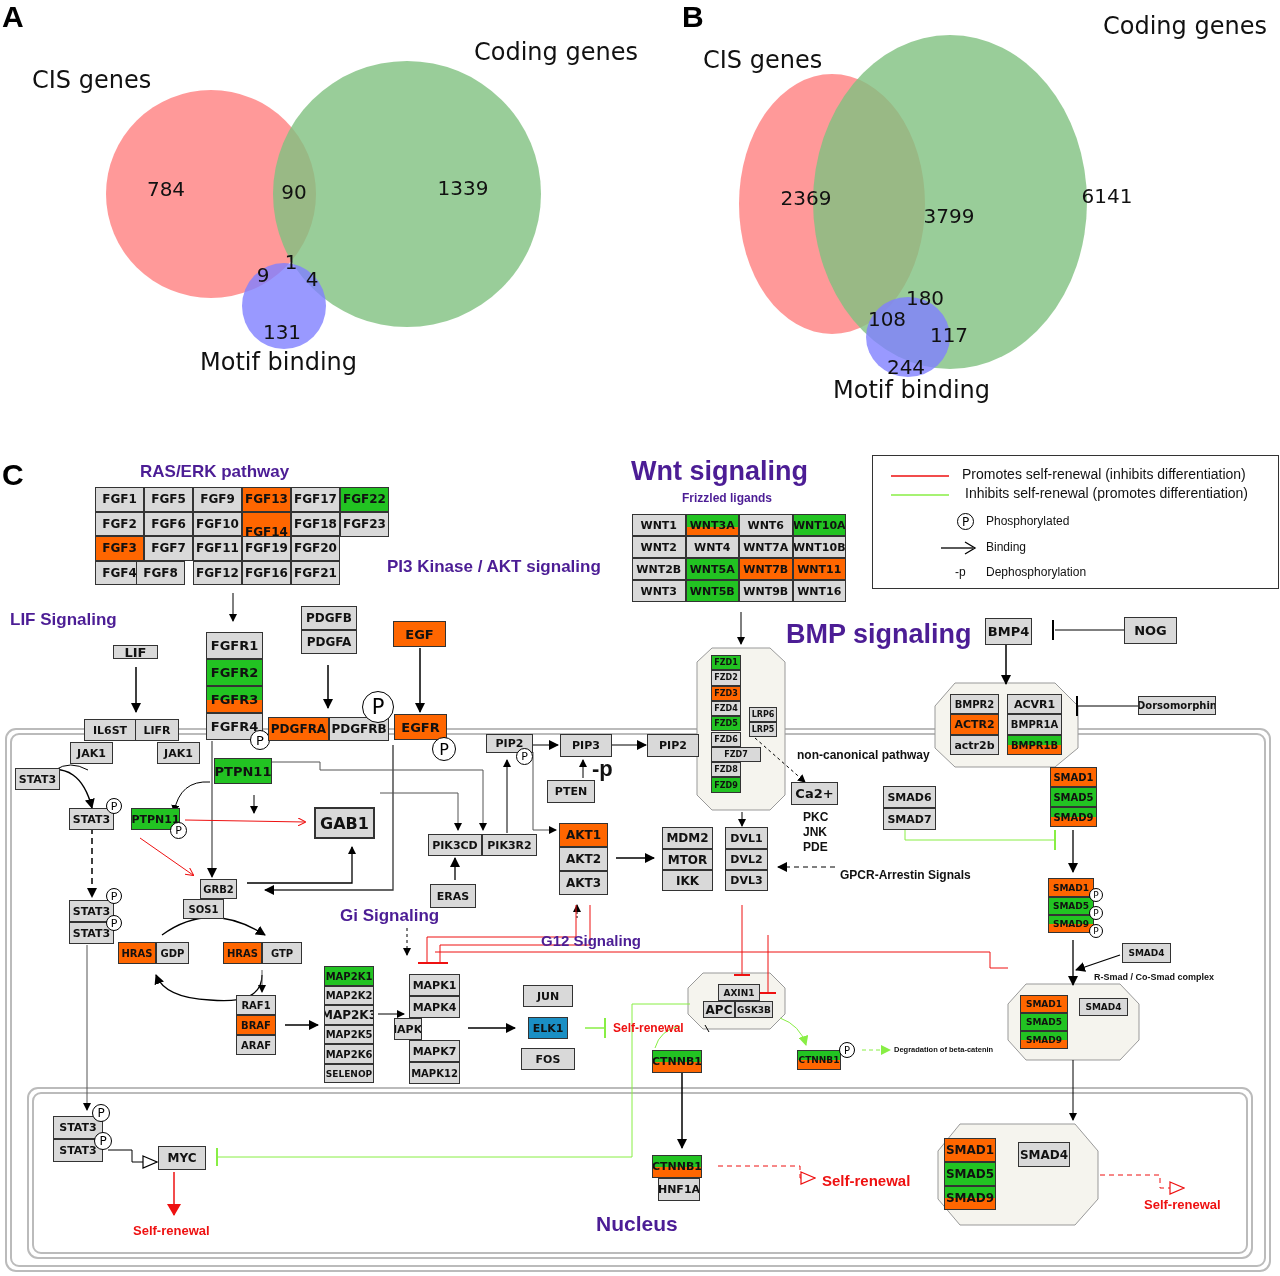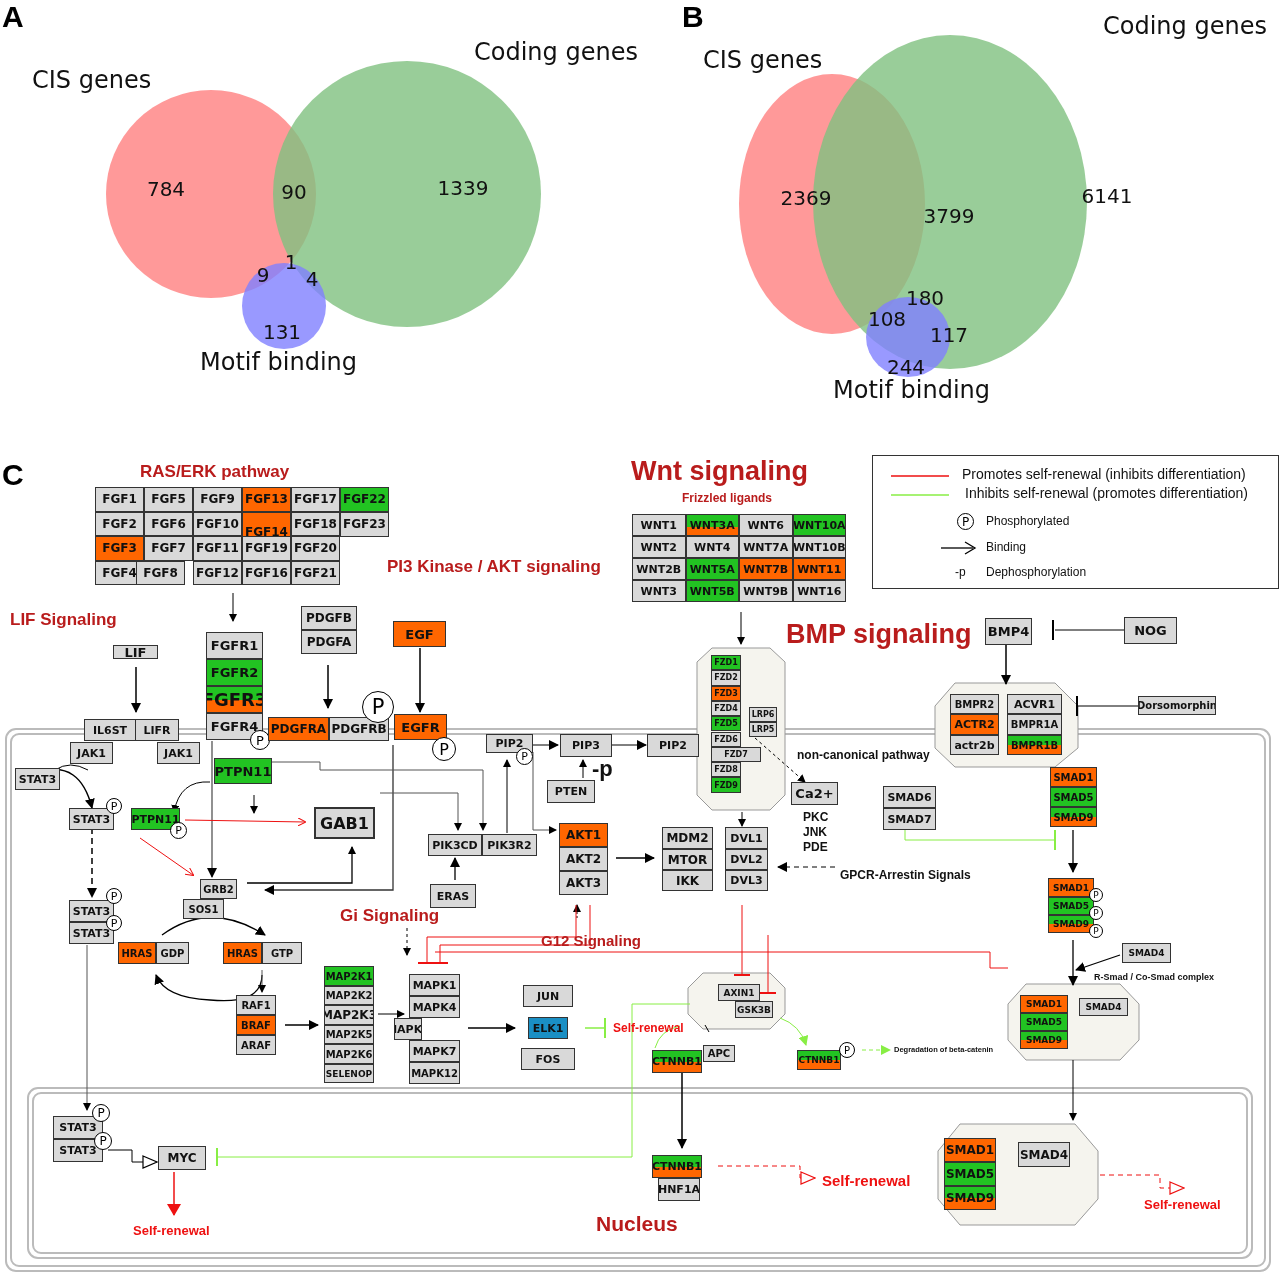--- a/index.html
+++ b/index.html
@@ -6,21 +6,21 @@
   body{width:1280px;height:1276px;position:relative;overflow:hidden;font-family:"DejaVu Sans",sans-serif;}
   #stage{position:absolute;left:0;top:0;width:1280px;height:1276px;}
   .panel-letter{position:absolute;font-family:"Liberation Sans",sans-serif;font-weight:bold;font-size:30px;color:#000;}
   .venn-label{position:absolute;font-family:"DejaVu Sans",sans-serif;font-size:24px;color:#111;white-space:nowrap;}
   .venn-num{position:absolute;font-family:"DejaVu Sans",sans-serif;font-size:20px;color:#111;transform:translate(-50%,-50%);white-space:nowrap;}
   .g{position:absolute;box-sizing:border-box;border:1.5px solid #333;background:#d9d9d9;font-family:"DejaVu Sans",sans-serif;font-weight:bold;color:#111;display:flex;align-items:center;justify-content:center;white-space:nowrap;overflow:hidden;}
   .g.or{background:#ff6600;}
   .g.gr{background:#22c322;}
   .g.bl{background:#1a8fc4;}
   .g.og{background:linear-gradient(to bottom,#22c322 0 50%,#ff6600 50% 100%);}
-  .title{position:absolute;font-family:"Liberation Sans",sans-serif;font-weight:bold;color:#b91c1c;white-space:nowrap;}
+  .title{position:absolute;font-family:"Liberation Sans",sans-serif;font-weight:bold;color:#4c1d95;white-space:nowrap;}
   .lbl{position:absolute;font-family:"Liberation Sans",sans-serif;font-weight:bold;color:#111;white-space:nowrap;}
   .red{color:#ee1111;}
   .pcirc{position:absolute;border:1.5px solid #000;border-radius:50%;background:#fff;font-family:"DejaVu Sans",sans-serif;display:flex;align-items:center;justify-content:center;box-sizing:border-box;}
   .legend{position:absolute;left:872px;top:455px;width:407px;height:134px;border:1.5px solid #333;box-sizing:border-box;background:#fff;}
   .legend .lt{position:absolute;font-family:"Liberation Sans",sans-serif;font-size:14px;color:#111;white-space:nowrap;}
   svg{position:absolute;left:0;top:0;}
 </style>
 </head>
 <body>
 
@@ -261,21 +261,21 @@
 <div class="g" style="left:15px;top:768px;width:45px;height:22px;font-size:11px;">STAT3</div>
 <div class="g" style="left:69px;top:808px;width:45px;height:22px;font-size:11px;">STAT3</div>
 <div class="pcirc" style="left:106px;top:798px;width:16px;height:16px;font-size:11px;">P</div>
 <div class="g" style="left:69px;top:900px;width:45px;height:22px;font-size:11px;">STAT3</div>
 <div class="g" style="left:69px;top:922px;width:45px;height:22px;font-size:11px;">STAT3</div>
 <div class="pcirc" style="left:106px;top:888px;width:16px;height:16px;font-size:11px;">P</div>
 <div class="pcirc" style="left:106px;top:915px;width:16px;height:16px;font-size:11px;">P</div>
 
 <div class="g" style="left:206px;top:632px;width:57px;height:27px;font-size:13px;">FGFR1</div>
 <div class="g gr" style="left:206px;top:659px;width:57px;height:27px;font-size:13px;">FGFR2</div>
-<div class="g og" style="left:206px;top:686px;width:57px;height:27px;font-size:18px;">FGFR3</div>
+<div class="g og" style="left:206px;top:686px;width:57px;height:27px;font-size:13px;">FGFR3</div>
 <div class="g" style="left:206px;top:713px;width:57px;height:27px;font-size:13px;">FGFR4</div>
 <div class="pcirc" style="left:250px;top:730px;width:20px;height:20px;font-size:13px;">P</div>
 
 <div class="g" style="left:301px;top:606px;width:56px;height:24px;font-size:12px;">PDGFB</div>
 <div class="g" style="left:301px;top:630px;width:56px;height:24px;font-size:12px;">PDGFA</div>
 <div class="g or" style="left:268px;top:717px;width:61px;height:24px;font-size:12px;">PDGFRA</div>
 <div class="g" style="left:329px;top:717px;width:60px;height:24px;font-size:12px;">PDGFRB</div>
 <div class="pcirc" style="left:362px;top:691px;width:32px;height:32px;font-size:21px;">P</div>
 
 <div class="g or" style="left:393px;top:621px;width:53px;height:26px;font-size:13px;">EGF</div>
@@ -338,21 +338,21 @@
 <div class="g" style="left:749px;top:707px;width:28px;height:15px;font-size:8px;">LRP6</div>
 <div class="g" style="left:749px;top:722px;width:28px;height:15px;font-size:8px;">LRP5</div>
 <div class="lbl" style="left:797px;top:748px;font-size:12px;">non-canonical pathway</div>
 <div class="g" style="left:791px;top:782px;width:47px;height:23px;font-size:13px;">Ca2+</div>
 <div class="lbl" style="left:803px;top:810px;font-size:12px;">PKC</div>
 <div class="lbl" style="left:803px;top:825px;font-size:12px;">JNK</div>
 <div class="lbl" style="left:803px;top:840px;font-size:12px;">PDE</div>
 <div class="lbl" style="left:840px;top:868px;font-size:12px;">GPCR-Arrestin Signals</div>
 
 <div class="g" style="left:718px;top:984px;width:42px;height:17px;font-size:9px;">AXIN1</div>
-<div class="g" style="left:703px;top:1001px;width:32px;height:17px;font-size:10px;margin-top:44px;">APC</div>
+<div class="g" style="left:703px;top:1001px;width:32px;height:17px;font-size:12px;">APC</div>
 <div class="g" style="left:735px;top:1001px;width:38px;height:17px;font-size:9px;">GSK3B</div>
 <div class="g og" style="left:652px;top:1050px;width:50px;height:23px;font-size:11px;">CTNNB1</div>
 <div class="g og" style="left:797px;top:1050px;width:44px;height:20px;font-size:9px;">CTNNB1</div>
 <div class="pcirc" style="left:839px;top:1042px;width:16px;height:16px;font-size:10px;">P</div>
 <div class="lbl" style="left:894px;top:1045px;font-size:7.5px;">Degradation of beta-catenin</div>
 
 <div class="g" style="left:53px;top:1116px;width:50px;height:23px;font-size:11px;">STAT3</div>
 <div class="g" style="left:53px;top:1139px;width:50px;height:23px;font-size:11px;">STAT3</div>
 <div class="pcirc" style="left:92px;top:1104px;width:18px;height:18px;font-size:12px;">P</div>
 <div class="pcirc" style="left:94px;top:1132px;width:18px;height:18px;font-size:12px;">P</div>

